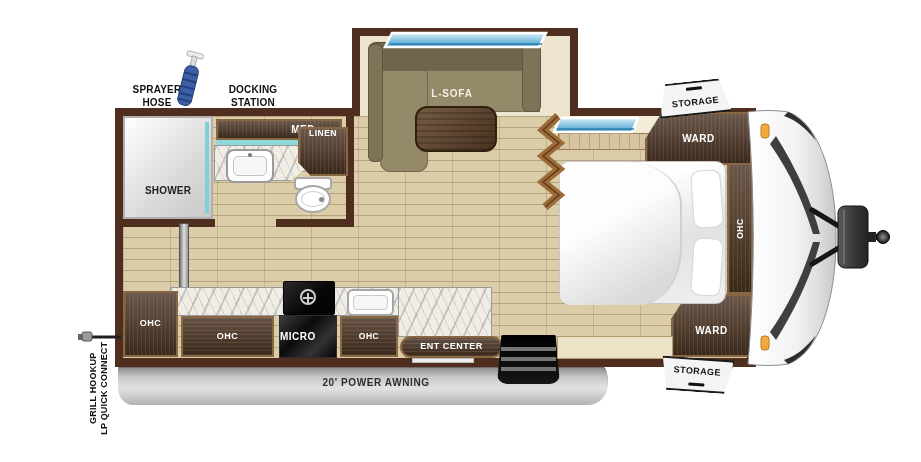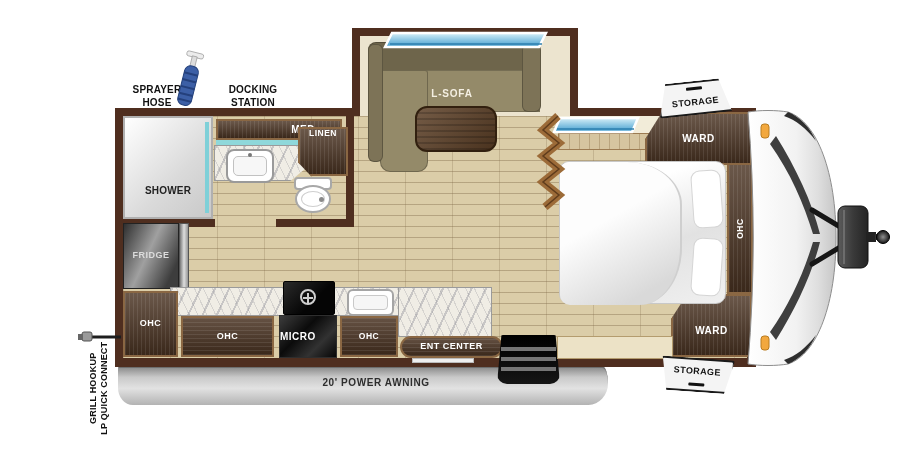--- a/index.html
+++ b/index.html
@@ -87,25 +87,20 @@
   </div>
   <div class="abs wood" style="left:298px;top:127px;width:50px;height:49px;clip-path:polygon(0 0,100% 0,100% 100%,26% 100%,0 72%);align-items:flex-start;">
     <span class="lblw" style="font-size:8.5px;">LINEN</span>
   </div>
   <div class="abs" style="left:294px;top:177px;width:38px;height:13px;background:#fff;border:2px solid #a8a8a8;border-radius:4px;"></div>
   <div class="abs" style="left:295px;top:185px;width:36px;height:28px;background:#fff;border:2px solid #a8a8a8;border-radius:50%;">
     <div class="abs" style="left:4px;top:4px;right:4px;bottom:4px;border:1px solid #cfcfcf;border-radius:50%;"></div>
     <div class="abs" style="right:5px;top:50%;width:5px;height:5px;margin-top:-2px;background:#8a8a8a;border-radius:50%;"></div>
   </div>
 
-  <div class="abs" style="left:123px;top:223px;width:56px;height:66px;border:1px solid #222;
-              background:linear-gradient(115deg,#2f2f2f,#a0a0a0 45%,#3d3d3d 85%);
-              display:flex;align-items:center;justify-content:center;">
-    <span class="lblw" style="color:#dcdcdc;font-size:9px;">FRIDGE</span>
-  </div>
   <div class="abs" style="left:179px;top:223px;width:10px;height:66px;background:linear-gradient(90deg,#787878,#dedede 50%,#969696);border:1px solid #555;"></div>
 
   <div class="abs marble" style="left:170px;top:287px;width:232px;height:29px;"></div>
   <div class="abs marble" style="left:398px;top:287px;width:94px;height:50px;"></div>
 
   <div class="abs wood" style="left:123px;top:291px;width:55px;height:66px;">
     <span class="lblw">OHC</span>
   </div>
   <div class="abs wood-h" style="left:181px;top:316px;width:93px;height:41px;">
     <span class="lblw">OHC</span>

